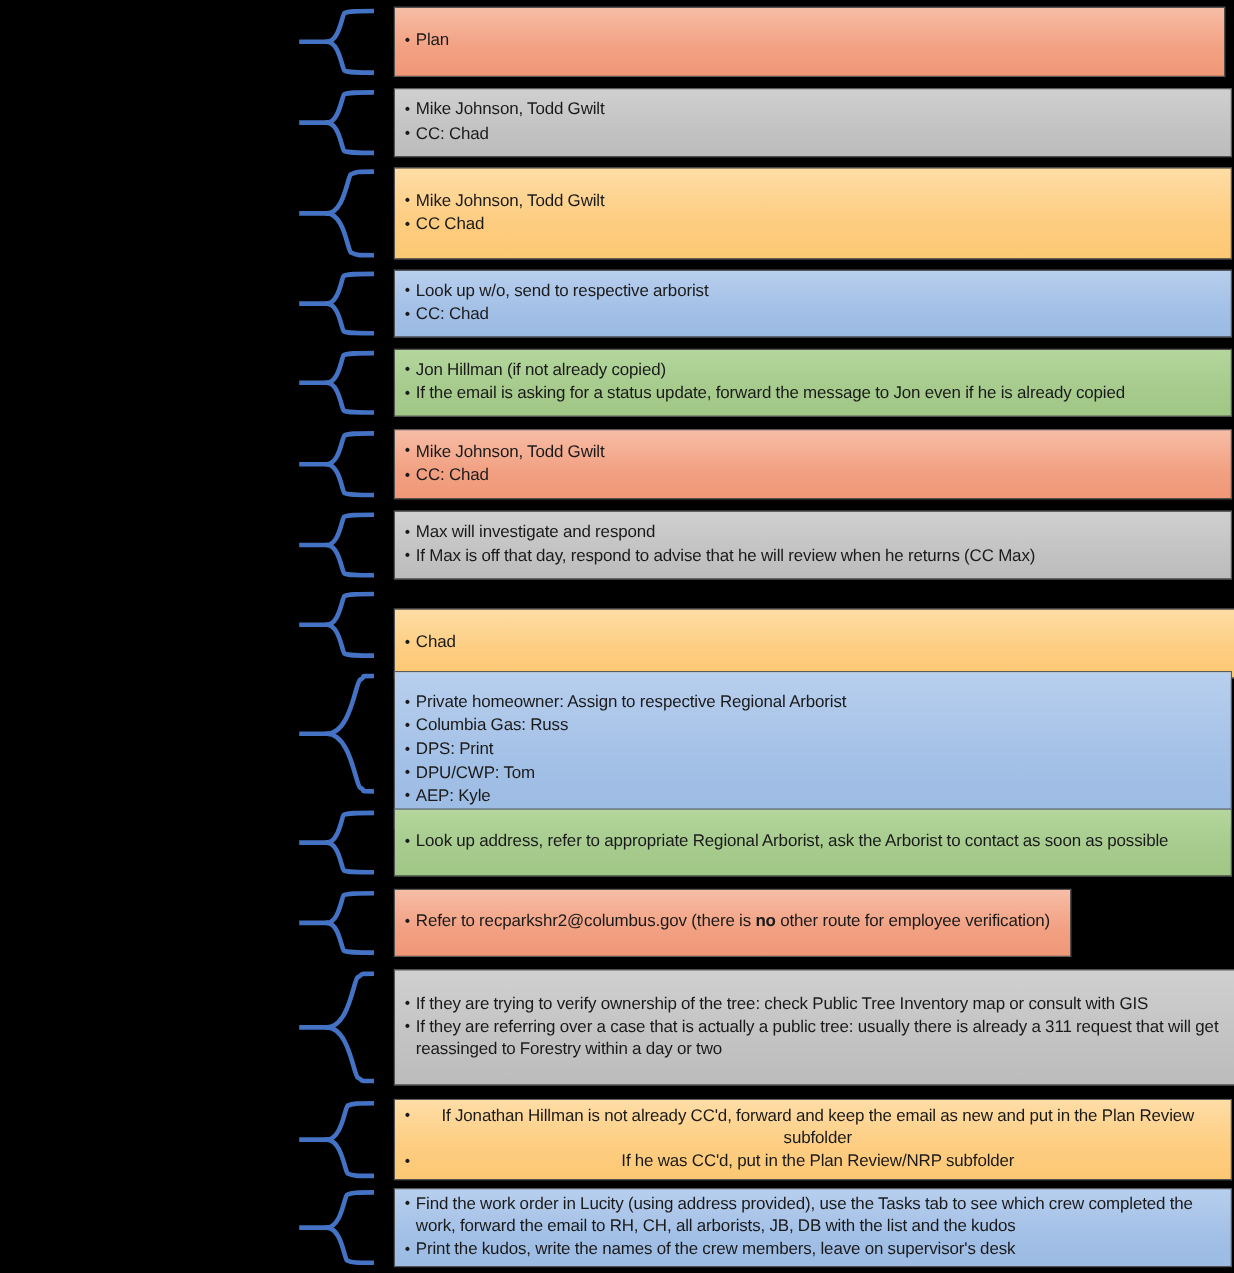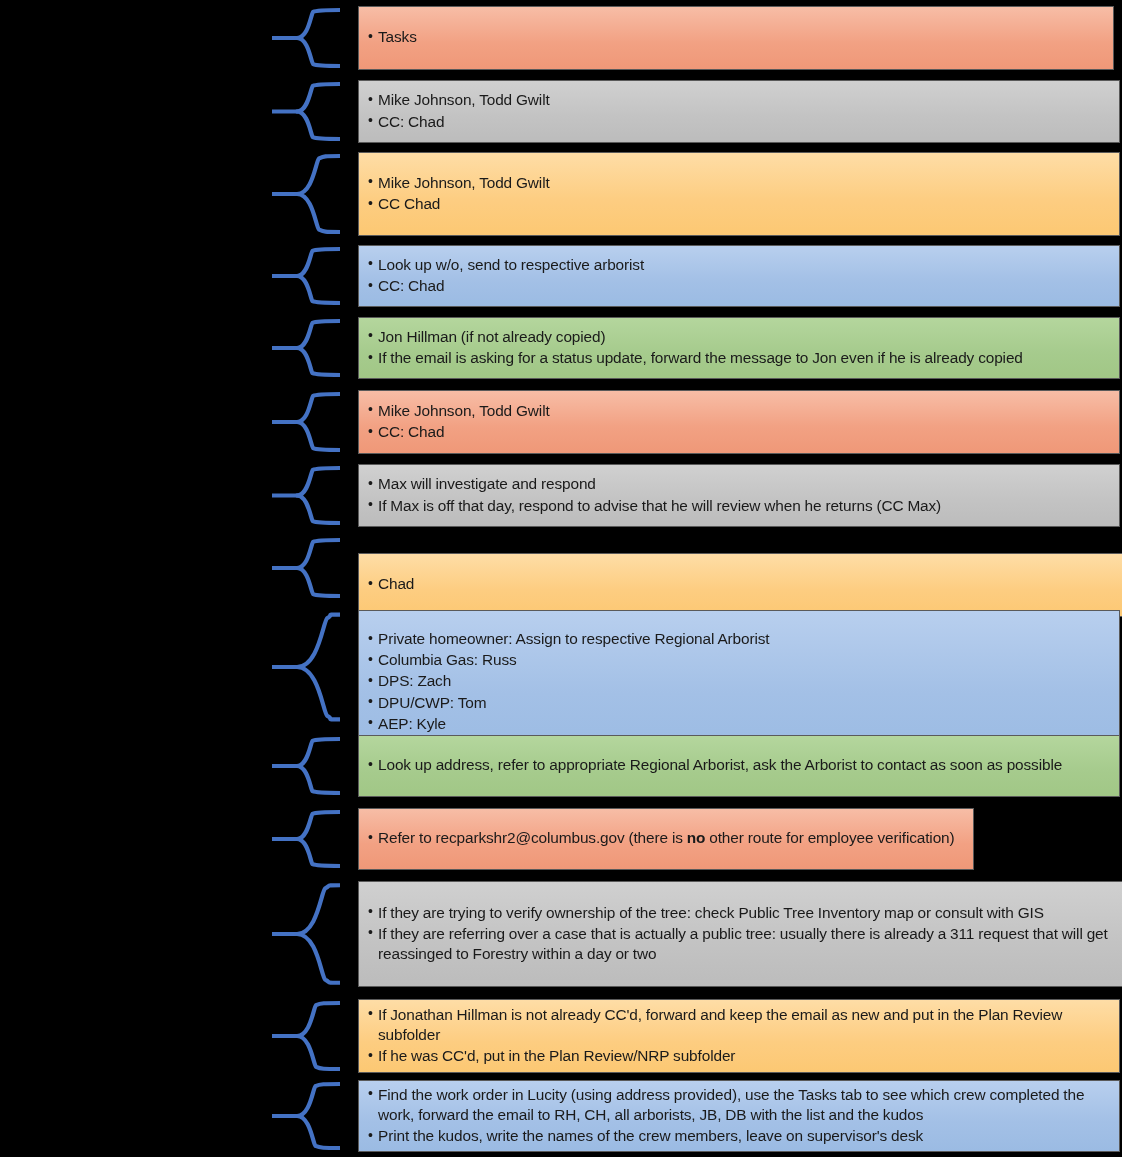--- a/index.html
+++ b/index.html
@@ -95,21 +95,21 @@
 
 <div id="flow-canvas">
     <div class="row" style="left: 0px; top: 6px; width: 1122px; height: 64px;">
       <svg class="brace" width="68" height="64" viewBox="0 0 68 64" style="left: 272px; top: 0px;">
         <path d="M 0 32.00 L 25.00 32.00" fill="none" stroke="#4472C4" stroke-width="4.2" stroke-linecap="round"></path>
         <path d="M 25.00 32.00 C 36.55 32.00, 38.86 7.85, 41.17 5.85 C 45.02 4.00, 52.00 4.00, 68.00 4.00" fill="none" stroke="#4472C4" stroke-width="4.2" stroke-linecap="round"></path>
         <path d="M 25.00 32.00 C 36.55 32.00, 38.86 56.15, 41.17 58.15 C 45.02 60.00, 52.00 60.00, 68.00 60.00" fill="none" stroke="#4472C4" stroke-width="4.2" stroke-linecap="round"></path>
       </svg>
       <div class="callout fill-salmon" style="left: 358px; top: 0px; width: 756px; height: 64px;">
         <ul class="bullets">
-          <li class="lvl1">Tasks</li>
+          <li class="lvl1">Plan</li>
         </ul>
       </div>
     </div>
     <div class="row" style="left: 0px; top: 80px; width: 1122px; height: 63px;">
       <svg class="brace" width="68" height="63" viewBox="0 0 68 63" style="left: 272px; top: 0px;">
         <path d="M 0 31.50 L 25.00 31.50" fill="none" stroke="#4472C4" stroke-width="4.2" stroke-linecap="round"></path>
         <path d="M 25.00 31.50 C 36.34 31.50, 38.61 7.78, 40.88 5.82 C 44.66 4.00, 52.00 4.00, 68.00 4.00" fill="none" stroke="#4472C4" stroke-width="4.2" stroke-linecap="round"></path>
         <path d="M 25.00 31.50 C 36.34 31.50, 38.61 55.22, 40.88 57.19 C 44.66 59.00, 52.00 59.00, 68.00 59.00" fill="none" stroke="#4472C4" stroke-width="4.2" stroke-linecap="round"></path>
       </svg>
       <div class="callout fill-gray" style="left: 358px; top: 0px; width: 762px; height: 63px;">
@@ -199,21 +199,21 @@
     <div class="row" style="left: 0px; top: 610px; width: 1122px; height: 114px;">
       <svg class="brace" width="68" height="114" viewBox="0 0 68 114" style="left: 272px; top: 0px;">
         <path d="M 0 57.00 L 25.00 57.00" fill="none" stroke="#4472C4" stroke-width="4.2" stroke-linecap="round"></path>
         <path d="M 25.00 57.00 C 46.63 57.00, 50.96 11.77, 55.28 8.02 C 62.49 4.56, 52.00 4.56, 68.00 4.56" fill="none" stroke="#4472C4" stroke-width="4.2" stroke-linecap="round"></path>
         <path d="M 25.00 57.00 C 46.63 57.00, 50.96 102.23, 55.28 105.98 C 62.49 109.44, 52.00 109.44, 68.00 109.44" fill="none" stroke="#4472C4" stroke-width="4.2" stroke-linecap="round"></path>
       </svg>
       <div class="callout fill-blue" style="left: 358px; top: 0px; width: 762px; height: 144px;">
         <ul class="bullets">
           <li class="lvl1">Private homeowner: Assign to respective Regional Arborist</li>
           <li class="lvl1">Columbia Gas: Russ</li>
-          <li class="lvl1">DPS: Zach</li>
+          <li class="lvl1">DPS: Print</li>
           <li class="lvl1">DPU/CWP: Tom</li>
           <li class="lvl1">AEP: Kyle</li>
         </ul>
       </div>
     </div>
     <div class="row" style="left: 0px; top: 735px; width: 1122px; height: 62px;">
       <svg class="brace" width="68" height="62" viewBox="0 0 68 62" style="left: 272px; top: 0px;">
         <path d="M 0 31.00 L 25.00 31.00" fill="none" stroke="#4472C4" stroke-width="4.2" stroke-linecap="round"></path>
         <path d="M 25.00 31.00 C 36.14 31.00, 38.37 7.71, 40.59 5.78 C 44.31 4.00, 52.00 4.00, 68.00 4.00" fill="none" stroke="#4472C4" stroke-width="4.2" stroke-linecap="round"></path>
         <path d="M 25.00 31.00 C 36.14 31.00, 38.37 54.29, 40.59 56.22 C 44.31 58.00, 52.00 58.00, 68.00 58.00" fill="none" stroke="#4472C4" stroke-width="4.2" stroke-linecap="round"></path>
@@ -248,21 +248,21 @@
           <li class="lvl1">If they are referring over a case that is actually a public tree: usually there is already a 311 request that will get reassinged to Forestry within a day or two</li>
         </ul>
       </div>
     </div>
     <div class="row" style="left: 0px; top: 999px; width: 1122px; height: 74px;">
       <svg class="brace" width="68" height="74" viewBox="0 0 68 74" style="left: 272px; top: 0px;">
         <path d="M 0 37.00 L 25.00 37.00" fill="none" stroke="#4472C4" stroke-width="4.2" stroke-linecap="round"></path>
         <path d="M 25.00 37.00 C 38.61 37.00, 41.34 8.54, 44.06 6.18 C 48.59 4.00, 52.00 4.00, 68.00 4.00" fill="none" stroke="#4472C4" stroke-width="4.2" stroke-linecap="round"></path>
         <path d="M 25.00 37.00 C 38.61 37.00, 41.34 65.46, 44.06 67.82 C 48.59 70.00, 52.00 70.00, 68.00 70.00" fill="none" stroke="#4472C4" stroke-width="4.2" stroke-linecap="round"></path>
       </svg>
-      <div class="callout fill-yellow" style="left: 358px; top: 0px; width: 762px; height: 74px;">
+      <div class="callout fill-yellow" style="left: 358px; top: 0px; width: 762px; height: 74px; text-align: center;">
         <ul class="bullets">
           <li class="lvl1">If Jonathan Hillman is not already CC'd, forward and keep the email as new and put in the Plan Review subfolder</li>
           <li class="lvl1">If he was CC'd, put in the Plan Review/NRP subfolder</li>
         </ul>
       </div>
     </div>
     <div class="row" style="left: 0px; top: 1080px; width: 1122px; height: 72px; border-radius: 17px;">
       <svg class="brace" width="68" height="72" viewBox="0 0 68 72" style="left: 272px; top: 0px;">
         <path d="M 0 36.00 L 25.00 36.00" fill="none" stroke="#4472C4" stroke-width="4.2" stroke-linecap="round"></path>
         <path d="M 25.00 36.00 C 38.20 36.00, 40.84 8.40, 43.48 6.11 C 47.88 4.00, 52.00 4.00, 68.00 4.00" fill="none" stroke="#4472C4" stroke-width="4.2" stroke-linecap="round"></path>

